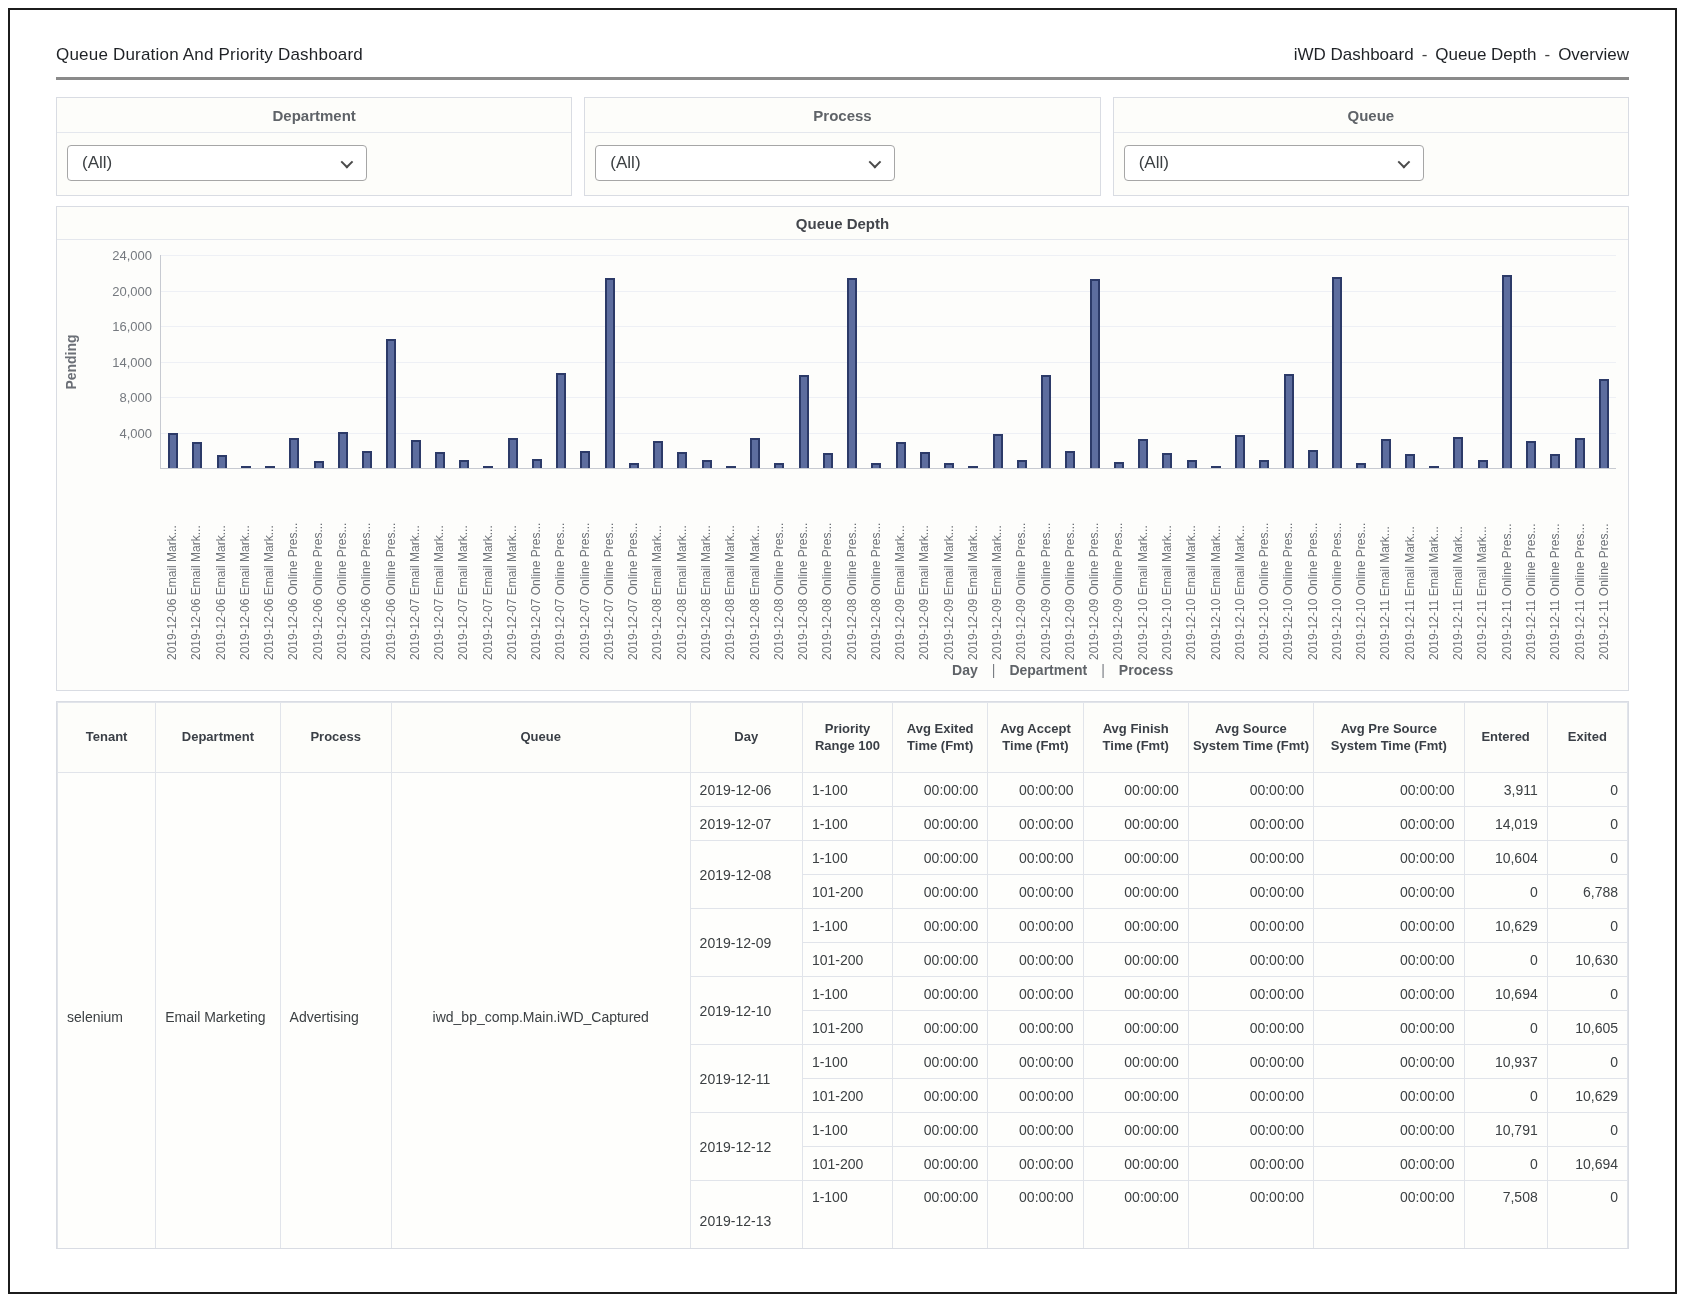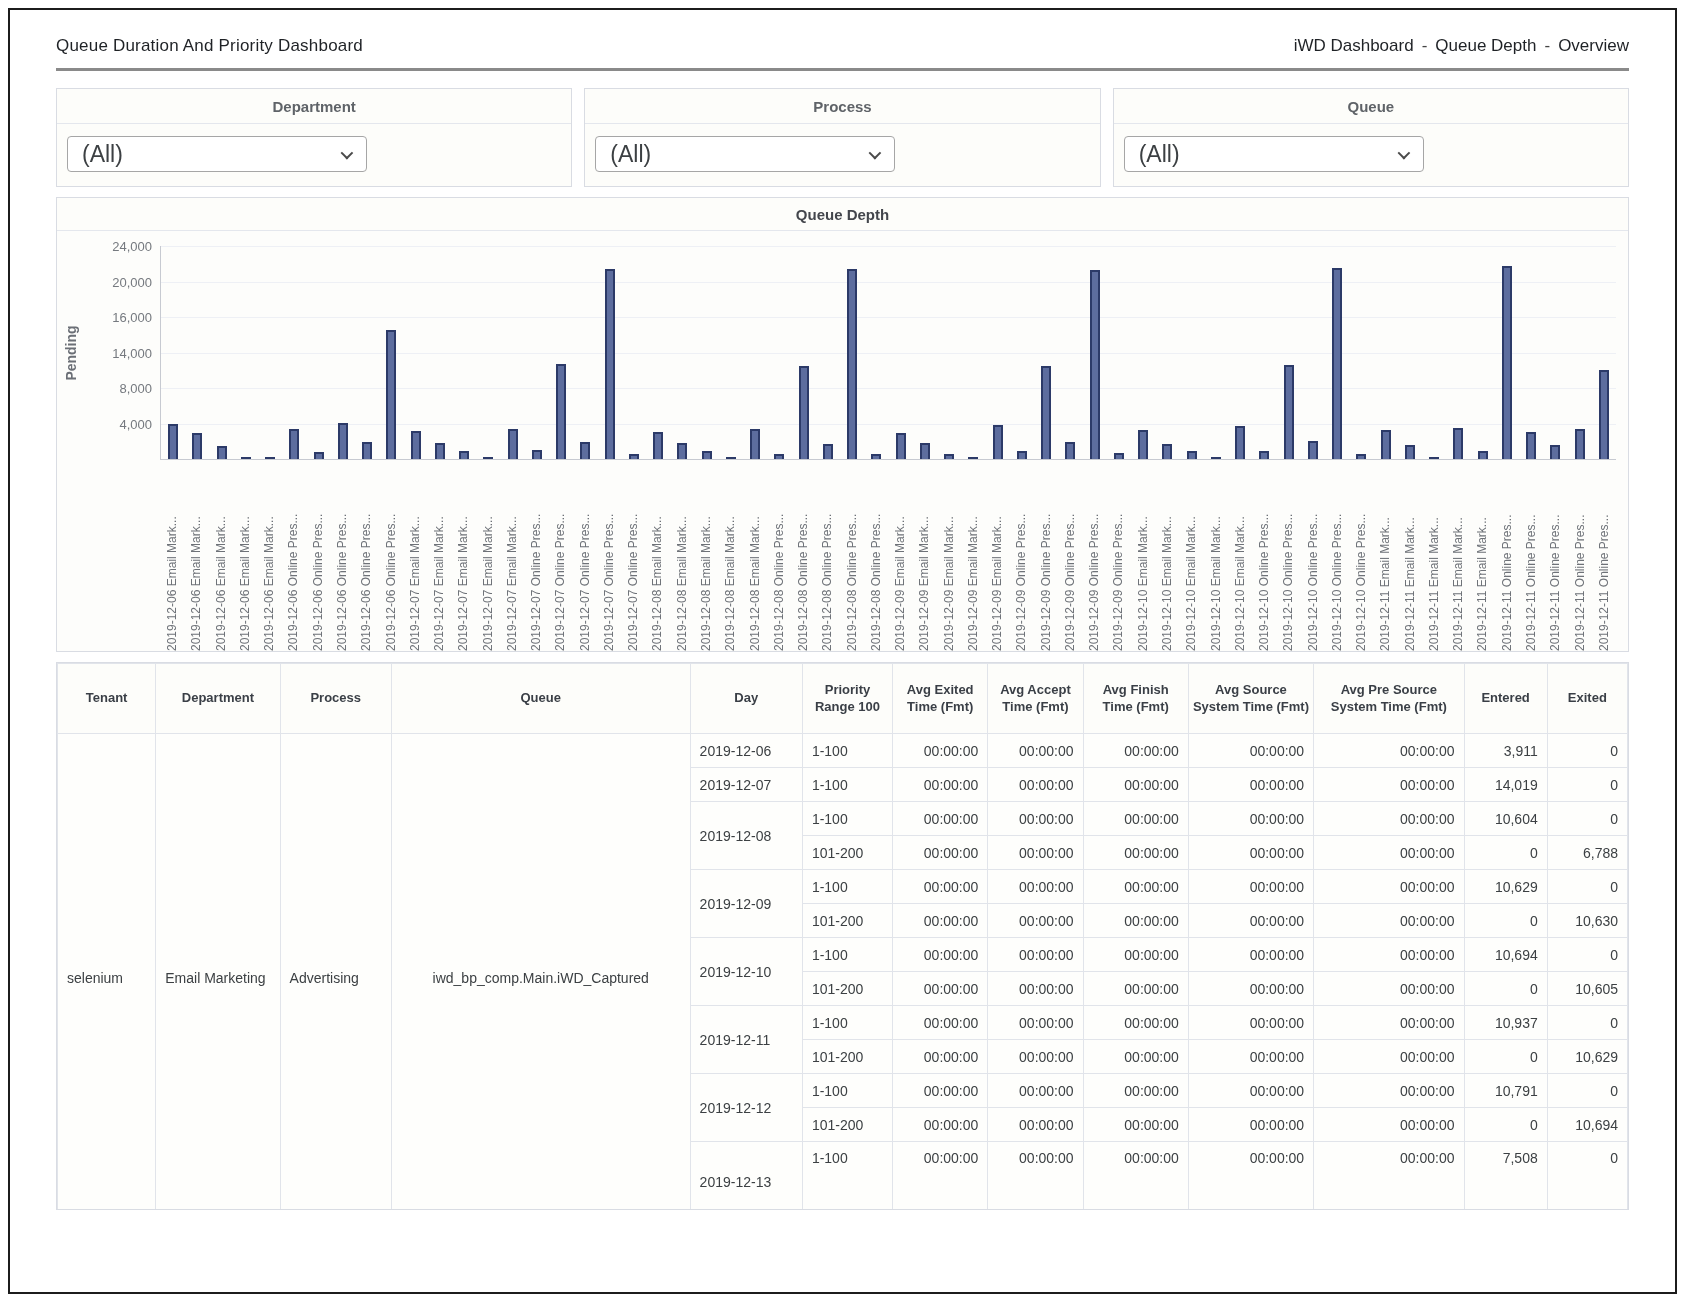--- a/index.html
+++ b/index.html
@@ -1,34 +1,34 @@
 <!DOCTYPE html>
 <html><head>
 <meta charset="utf-8">
 <style>
   * { margin:0; padding:0; box-sizing:border-box; }
   html,body { background:#fff; font-family:"Liberation Sans", sans-serif; }
   .frame { position:relative; width:1669px; height:1286px; margin:8px; border:2px solid #1c1c1c; background:#fff; overflow:hidden; }
-  .content { padding:0 46px; }
+  .content { padding:9px 46px; }
 
   
   .hdr { display:flex; justify-content:space-between; align-items:flex-end; padding-top:26px; }
   .hdr-title { font-size:17px; color:#1f2226; letter-spacing:.2px; }
   .hdr-crumb { font-size:17px; color:#1f2226; }
   .hdr-crumb .sep { color:#444; margin:0 8px; }
   .divider { height:3px; background:#8a8a8a; margin-top:12px; }
 
   
   .filters { display:flex; gap:12px; margin-top:17px; }
   .fpanel { flex:1; border:1px solid #d9dce3; background:#fdfdfa; }
   .fpanel-head { text-align:center; font-size:15px; font-weight:bold; color:#5f6368; padding:9px 0 8px; border-bottom:1px solid #e4e7ed; }
   .fpanel-body { padding:12px 10px 14px; }
   .dd { width:300px; height:36px; border:1px solid #a6a6a6; border-radius:4px; background:#fff;
         display:flex; align-items:center; justify-content:space-between; padding:0 16px 0 14px; cursor:pointer; }
-  .dd-val { font-size:23px; color:#3c4043; }
+  .dd-val { font-size:17px; color:#3c4043; }
   .chev { width:9px; height:9px; border-right:2px solid #4a4a4a; border-bottom:2px solid #4a4a4a; transform:rotate(45deg) translateY(-2px); }
 
   
   .panel { border:1px solid #d9dce3; background:#fdfdfa; margin-top:10px; }
   .panel-head { text-align:center; font-size:15px; font-weight:bold; color:#43464c; padding:8px 0 7px; border-bottom:1px solid #e4e7ed; }
   .chart-body { display:flex; padding:15px 12px 0 0; background:#fdfdfb; }
   .ycol { width:103px; position:relative; height:213px; flex:none; }
   .ylab { position:absolute; left:6px; top:50%; transform:translate(0,-50%) rotate(180deg);
           writing-mode:vertical-rl; font-size:14px; font-weight:bold; color:#6b6f76; }
   .ytick { position:absolute; right:8px; transform:translateY(-50%); font-size:13px; color:#75797f; white-space:nowrap; }
@@ -485,20 +485,23 @@
               <div class="xlab">
                 <span>2019-12-11 Online Pres...</span>
               </div>
               <div class="xlab">
                 <span>2019-12-11 Online Pres...</span>
               </div>
               <div class="xlab">
                 <span>2019-12-11 Online Pres...</span>
               </div>
             </div>
+          <div class="xcaption">
+            <span>Day</span><span class="cap-sep">|</span><span>Department</span><span class="cap-sep">|</span><span>Process</span>
+          </div>
         </div>
       </div>
     </div>
 
     <div class="panel details-panel">
       <table class="details">
         <colgroup>
             <col style="width: 98px;">
             <col style="width: 124px;">
             <col style="width: 111px;">

